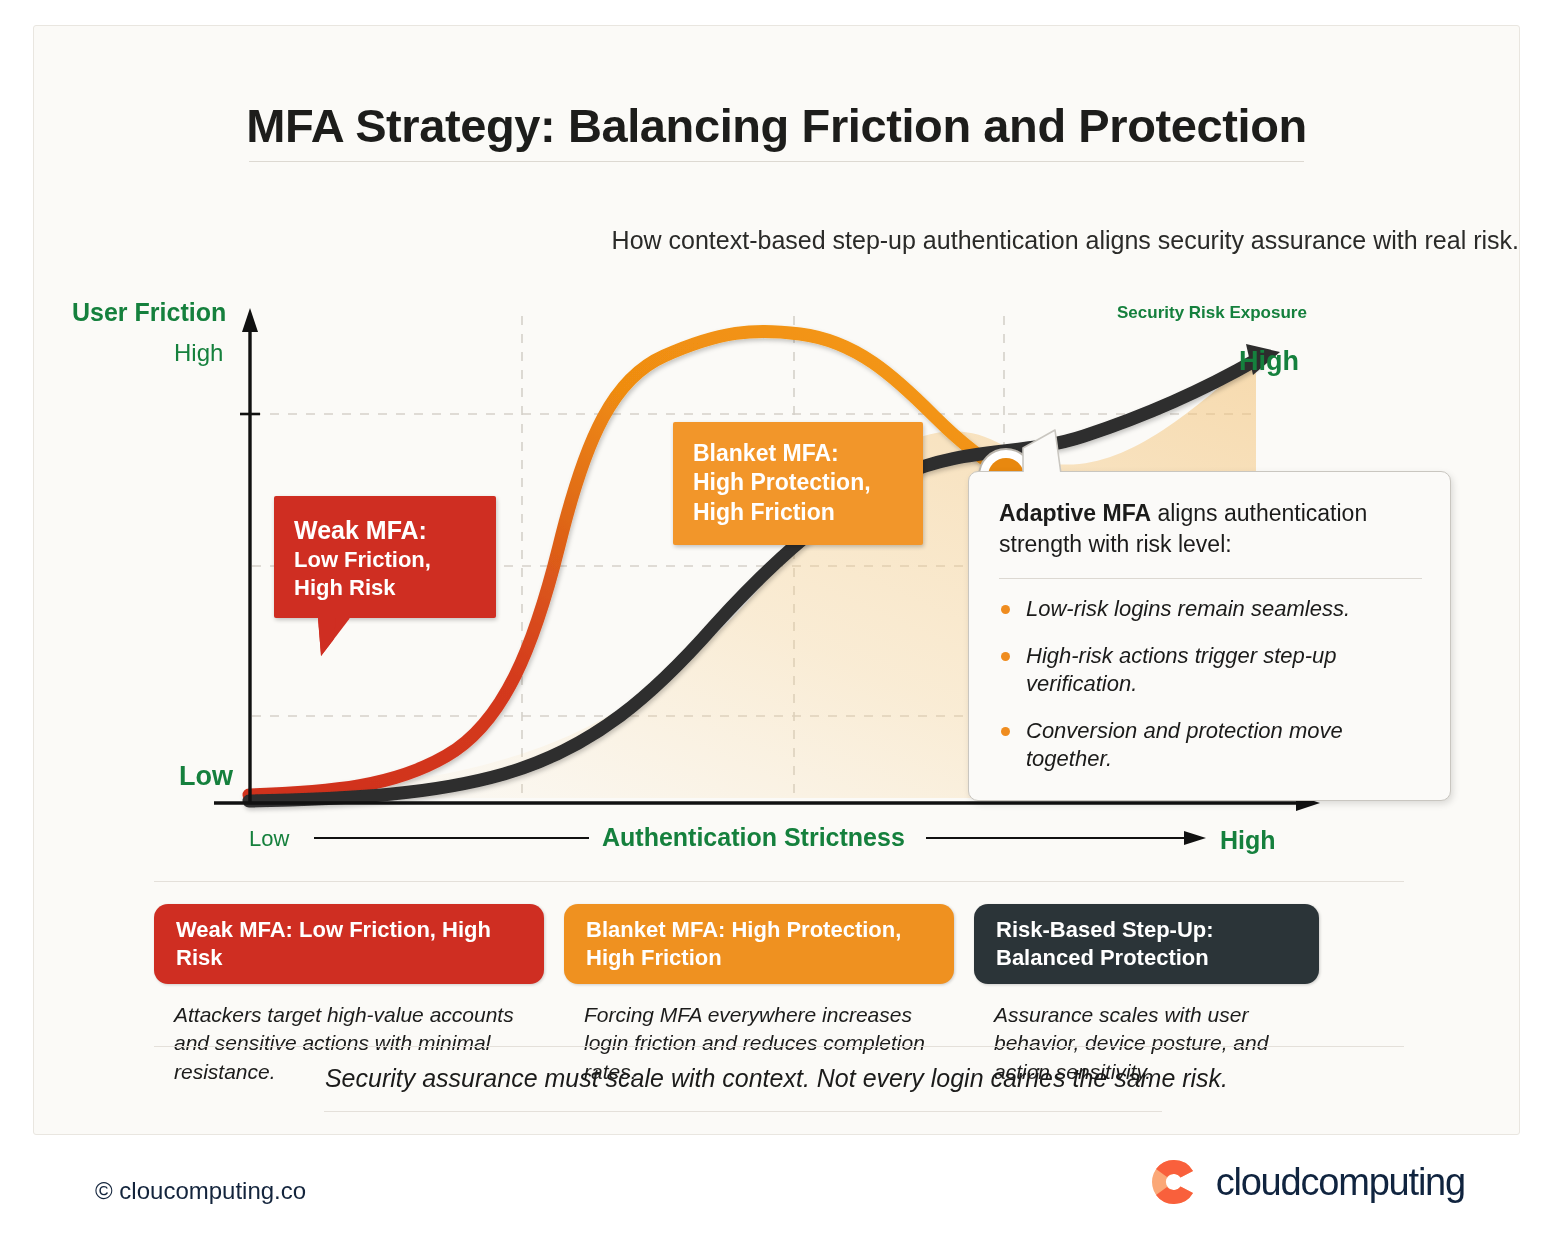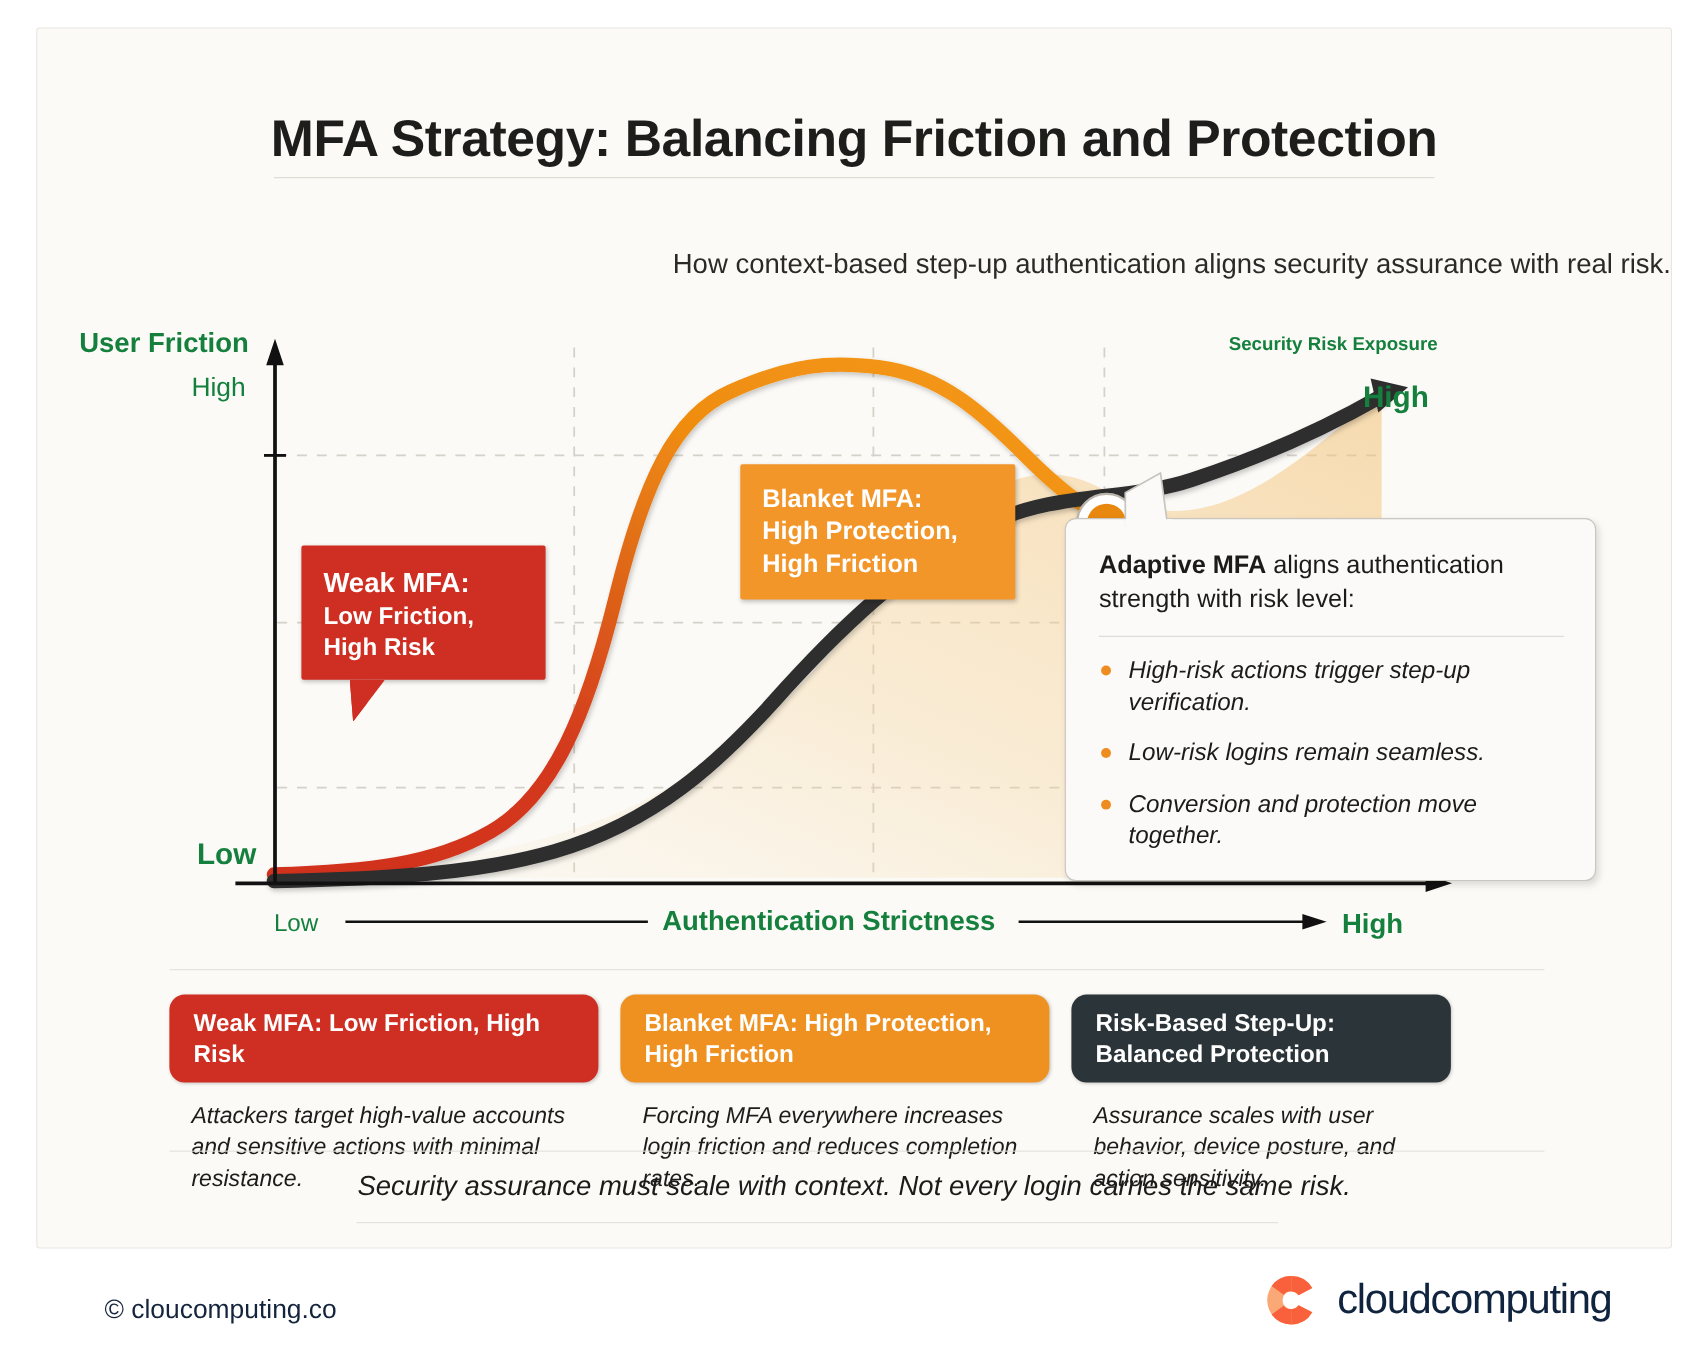--- a/index.html
+++ b/index.html
@@ -360,25 +360,25 @@
       <svg class="tooltip-tail" viewBox="0 0 90 50">
         <path d="M 2,49 L 2,20 L 34,2 L 40,46 Z" fill="#fbfaf8" stroke="#c9c6c0" stroke-width="1.6" stroke-linejoin="round"></path>
         <rect x="1" y="44" width="44" height="8" fill="#fbfaf8"></rect>
       </svg>
       <div class="tooltip-lead">
         <b>Adaptive MFA</b><span> aligns authentication strength with risk level:</span>
       </div>
       <div class="tooltip-rule"></div>
       <div class="tip-bullet">
         <span class="tip-dot"></span>
-        <span>High-risk actions trigger step-up verification.</span>
+        <span>Low-risk logins remain seamless.</span>
       </div>
       <div class="tip-bullet">
         <span class="tip-dot"></span>
-        <span>Low-risk logins remain seamless.</span>
+        <span>High-risk actions trigger step-up verification.</span>
       </div>
       <div class="tip-bullet">
         <span class="tip-dot"></span>
         <span>Conversion and protection move together.</span>
       </div>
     </div>
 
     <div class="legend-rule-top"></div>
     <div class="legend">
 

